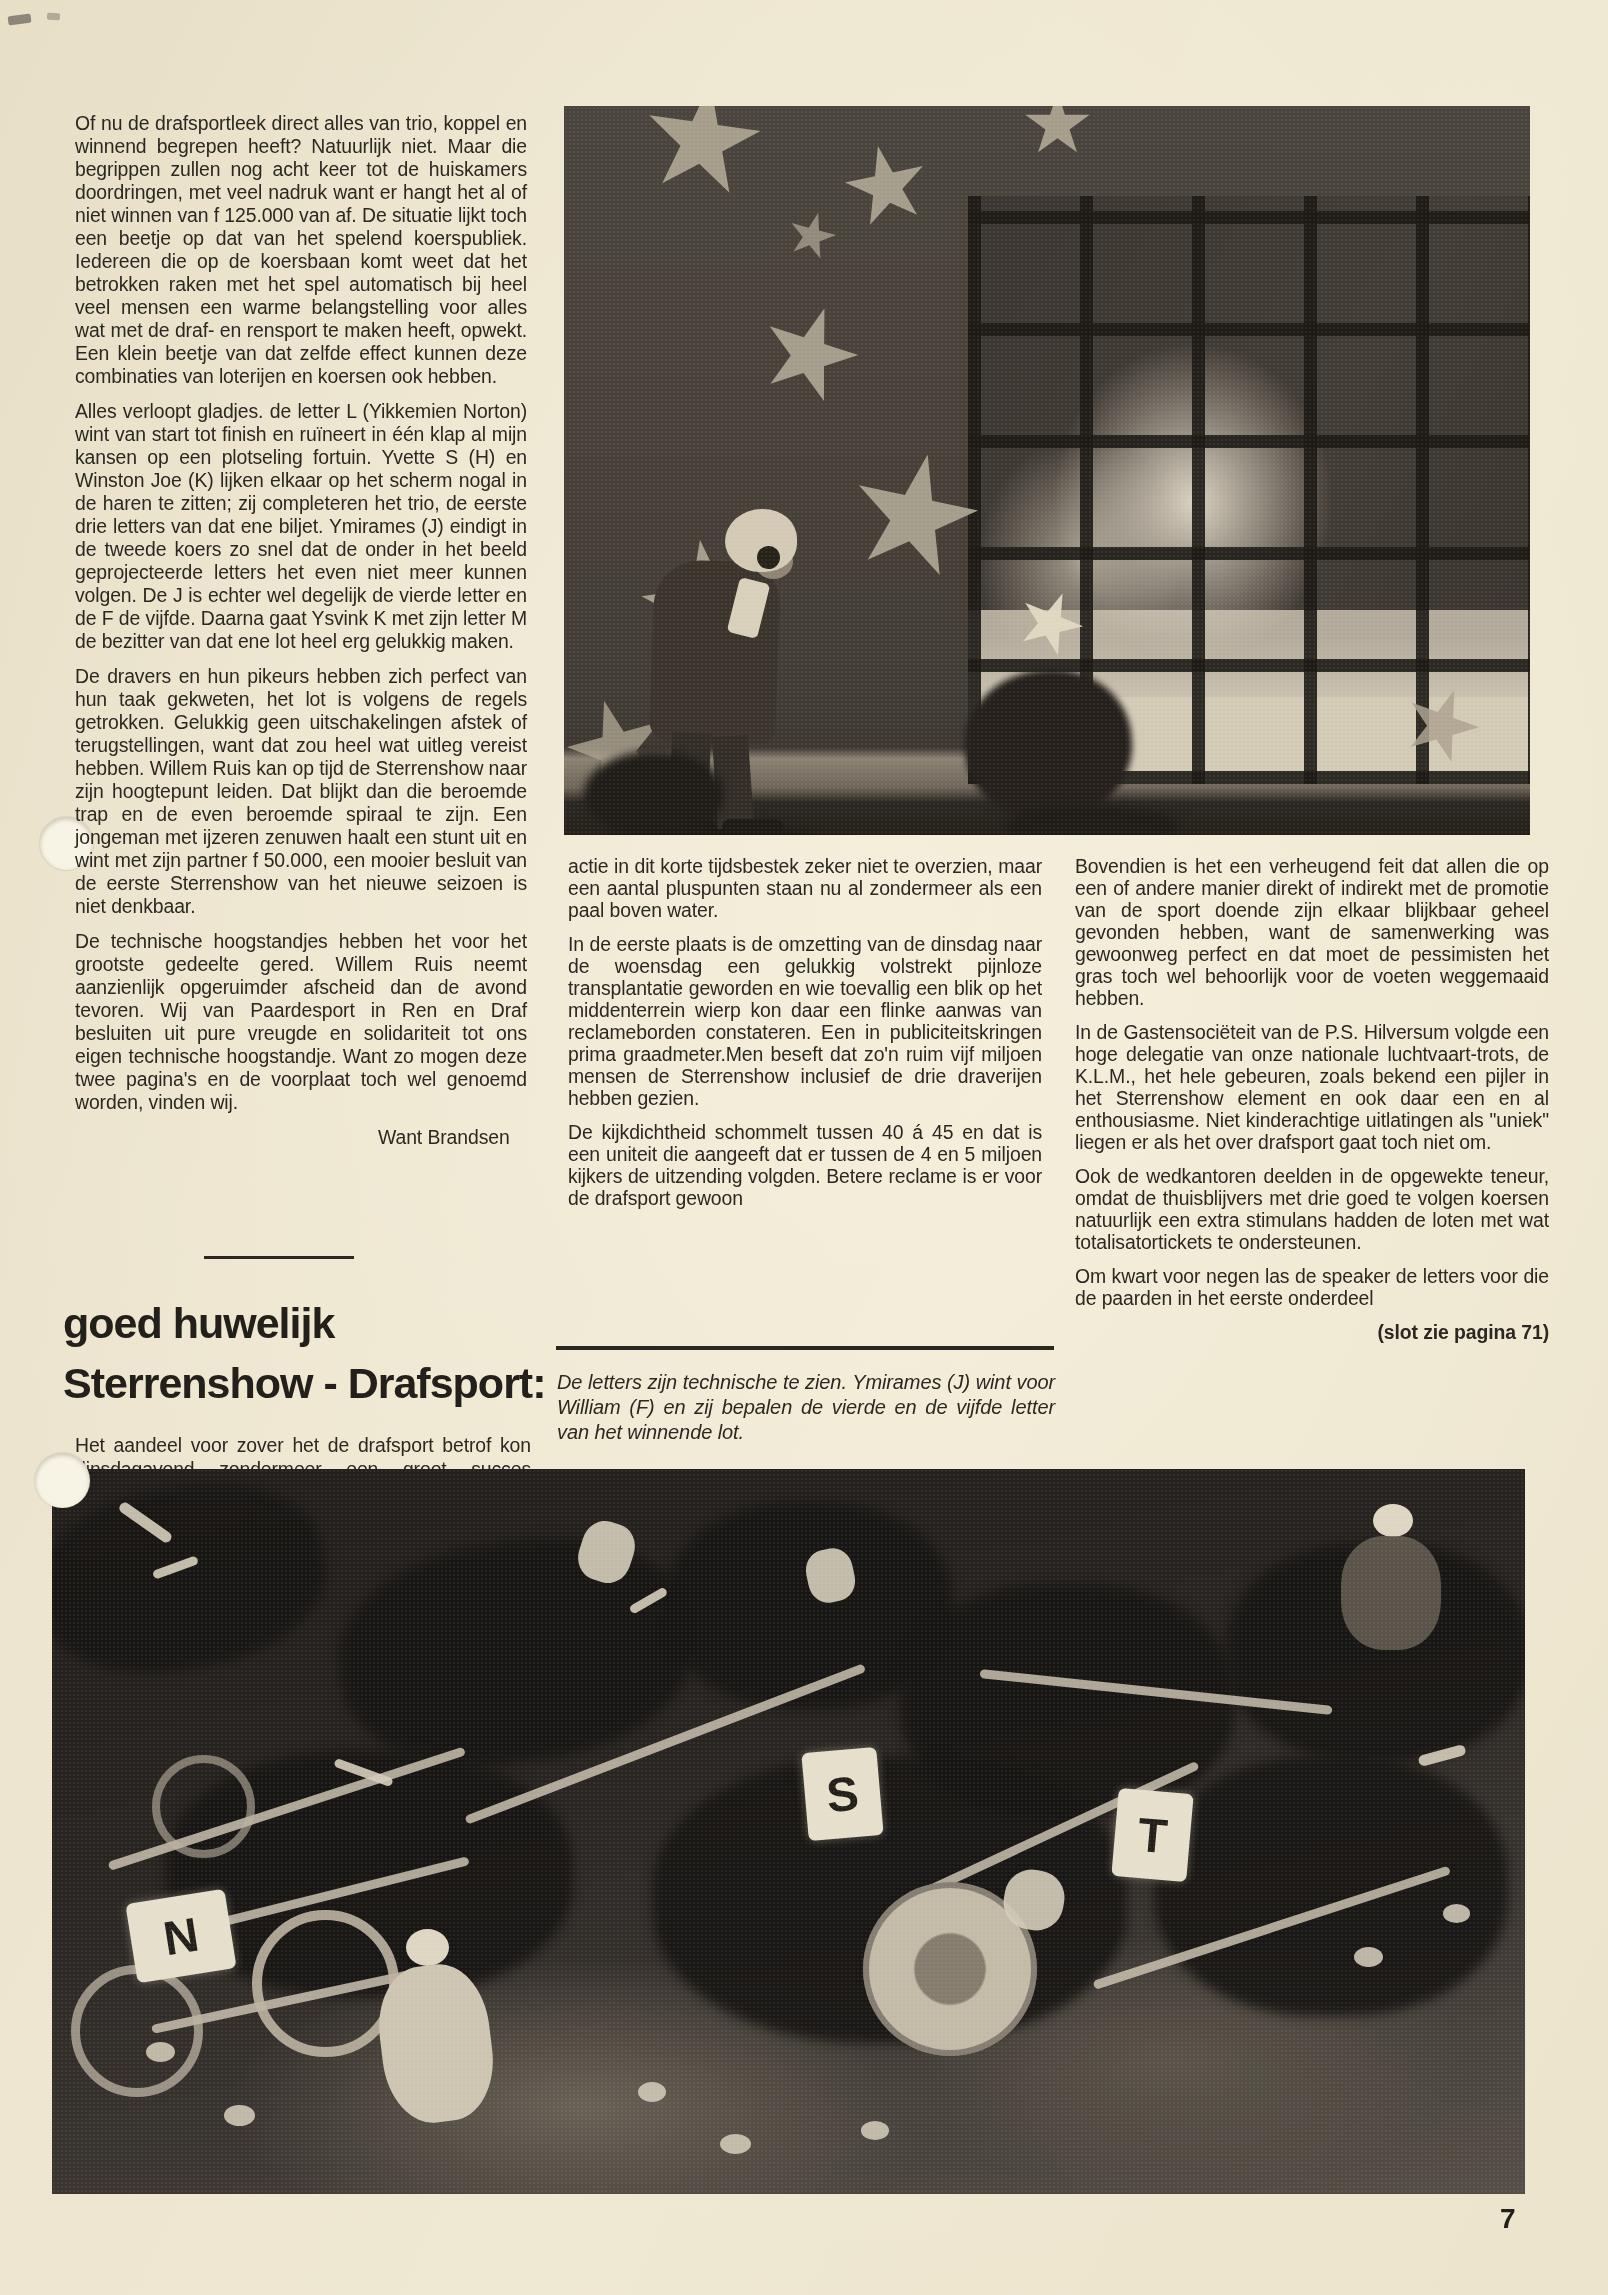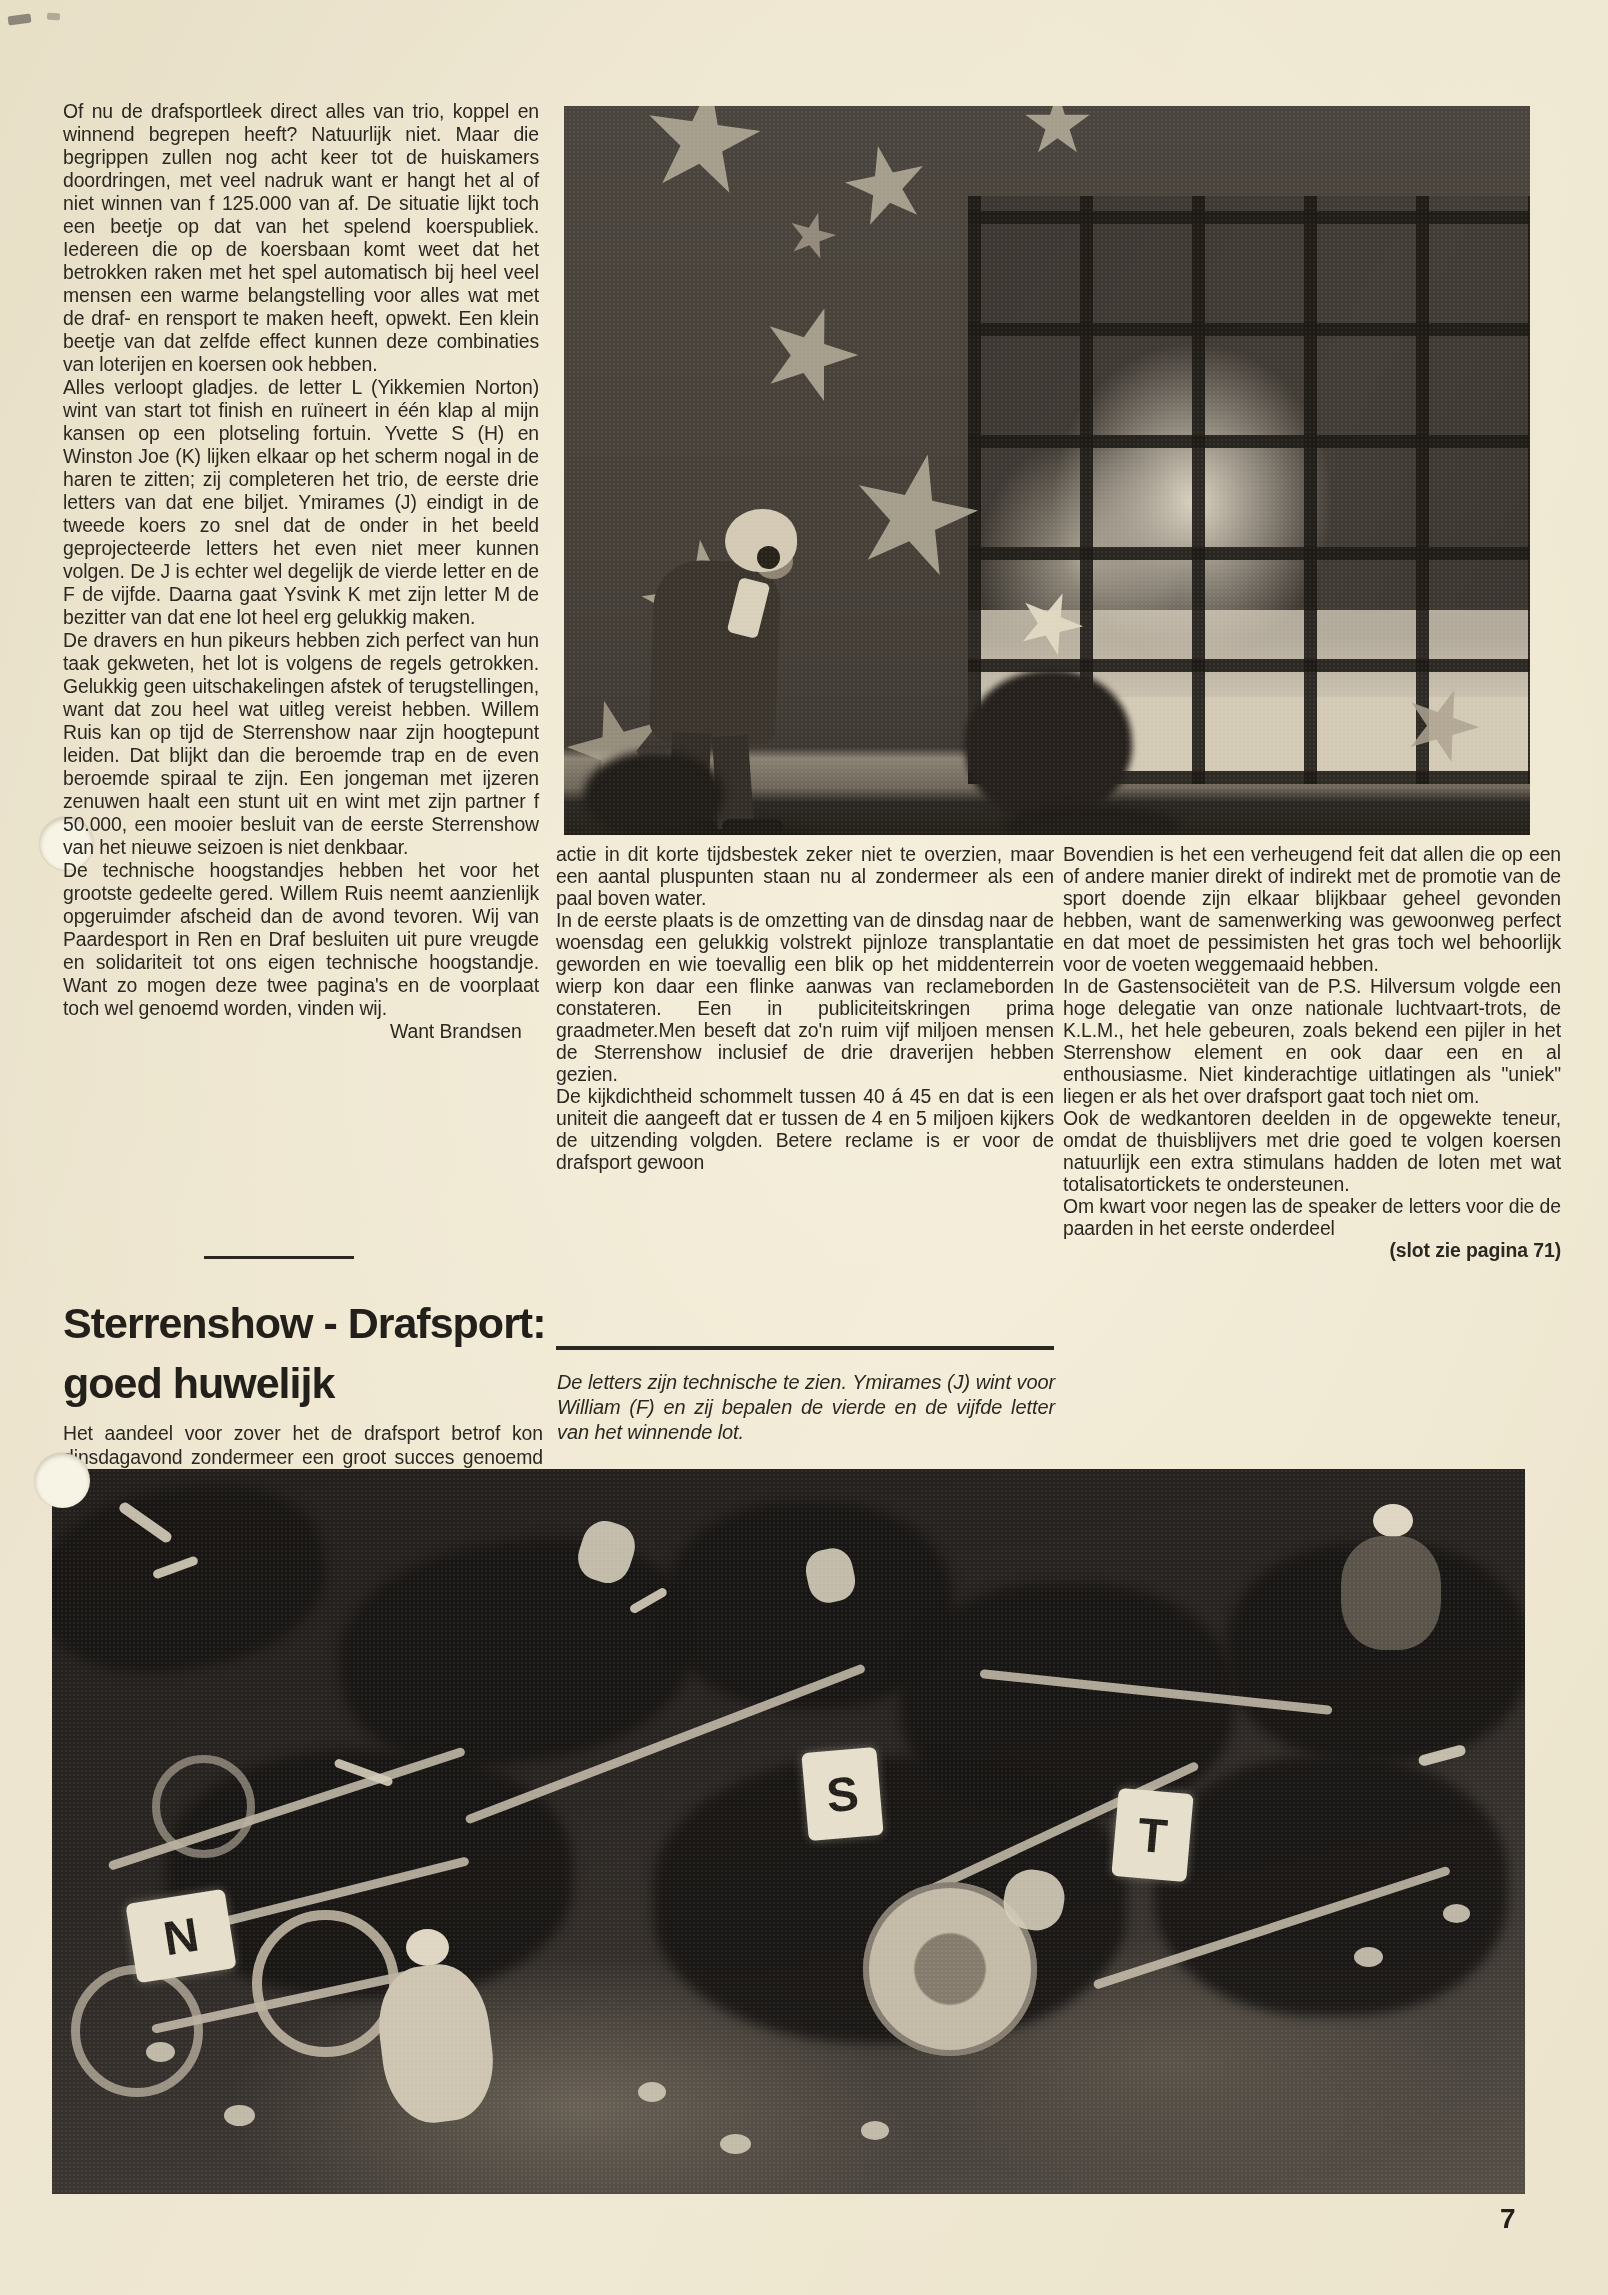--- a/index.html
+++ b/index.html
@@ -6,21 +6,21 @@
   .page{
     position:relative; width:1609px; height:2295px; overflow:hidden;
     background:
       radial-gradient(ellipse 1202px 1736px at 55% 40%, rgba(255,252,238,.35), rgba(255,252,238,0) 80%),
       linear-gradient(115deg,#e7dfc6 0%, #ede5cf 30%, #efe8d2 60%, #ece4cc 100%);
     font-family:"Liberation Sans","DejaVu Sans",sans-serif;
     color:#2b2822;
   }
   
   .col{ position:absolute; text-align:justify; letter-spacing:-0.1px; }
-  .col p{ margin:0; }
+  .col p{ margin:12px; }
   .body-text{ font-size:19.4px; line-height:23px; }
   .col2text{ font-size:19.4px; line-height:22px; }
   .byline{ text-align:right; padding-right:17.4px; margin-top:1.3px; }
   .rule{ position:absolute; background:#2b2822; }
   .headline{
     position:absolute; font-weight:bold; font-size:43px; line-height:60px;
     letter-spacing:-1px; color:#23201b;
   }
   .caption{
     position:absolute; font-style:italic; font-size:20px; line-height:25px;
@@ -128,22 +128,22 @@
     <p>Of nu de drafsportleek direct alles van trio, koppel en winnend begrepen heeft? Natuurlijk niet. Maar die begrippen zullen nog acht keer tot de huiskamers doordringen, met veel nadruk want er hangt het al of niet winnen van f 125.000 van af. De situatie lijkt toch een beetje op dat van het spelend koerspubliek. Iedereen die op de koersbaan komt weet dat het betrokken raken met het spel automatisch bij heel veel mensen een warme belangstelling voor alles wat met de draf- en rensport te maken heeft, opwekt. Een klein beetje van dat zelfde effect kunnen deze combinaties van loterijen en koersen ook hebben.</p>
     <p>Alles verloopt gladjes. de letter L (Yikkemien Norton) wint van start tot finish en ruïneert in één klap al mijn kansen op een plotseling fortuin. Yvette S (H) en Winston Joe (K) lijken elkaar op het scherm nogal in de haren te zitten; zij completeren het trio, de eerste drie letters van dat ene biljet. Ymirames (J) eindigt in de tweede koers zo snel dat de onder in het beeld geprojecteerde letters het even niet meer kunnen volgen. De J is echter wel degelijk de vierde letter en de F de vijfde. Daarna gaat Ysvink K met zijn letter M de bezitter van dat ene lot heel erg gelukkig maken.</p>
     <p>De dravers en hun pikeurs hebben zich perfect van hun taak gekweten, het lot is volgens de regels getrokken. Gelukkig geen uitschakelingen afstek of terugstellingen, want dat zou heel wat uitleg vereist hebben. Willem Ruis kan op tijd de Sterrenshow naar zijn hoogtepunt leiden. Dat blijkt dan die beroemde trap en de even beroemde spiraal te zijn. Een jongeman met ijzeren zenuwen haalt een stunt uit en wint met zijn partner f 50.000, een mooier besluit van de eerste Sterrenshow van het nieuwe seizoen is niet denkbaar.</p>
     <p>De technische hoogstandjes hebben het voor het grootste gedeelte gered. Willem Ruis neemt aanzienlijk opgeruimder afscheid dan de avond tevoren. Wij van Paardesport in Ren en Draf besluiten uit pure vreugde en solidariteit tot ons eigen technische hoogstandje. Want zo mogen deze twee pagina's en de voorplaat toch wel genoemd worden, vinden wij.</p>
     <p class="byline">Want Brandsen</p>
   </div>
 
   <div class="rule" style="left:204px; top:1256px; width:150px; height:3.3px;"></div>
 
   <div class="headline" style="left:63px; top:1293px; width:508px;">
+    <div>goed huwelijk</div>
     <div>Sterrenshow - Drafsport:</div>
-    <div>goed huwelijk</div>
   </div>
 
   <div class="col body-text" style="left:63px; top:1421px; width:480px; line-height:24px;">
     <p>Het aandeel voor zover het de drafsport betrof kon dinsdagavond zondermeer een groot succes genoemd worden. Natuurlijk valt de gehele</p>
   </div>
 
   <div class="col col2text" style="left:556px; top:843px; width:498px;">
     <p>actie in dit korte tijdsbestek zeker niet te overzien, maar een aantal pluspunten staan nu al zondermeer als een paal boven water.</p>
     <p>In de eerste plaats is de omzetting van de dinsdag naar de woensdag een gelukkig volstrekt pijnloze transplantatie geworden en wie toevallig een blik op het middenterrein wierp kon daar een flinke aanwas van reclameborden constateren. Een in publiciteitskringen prima graadmeter.Men beseft dat zo'n ruim vijf miljoen mensen de Sterrenshow inclusief de drie draverijen hebben gezien.</p>
     <p>De kijkdichtheid schommelt tussen 40 á 45 en dat is een uniteit die aangeeft dat er tussen de 4 en 5 miljoen kijkers de uitzending volgden. Betere reclame is er voor de drafsport gewoon</p>

